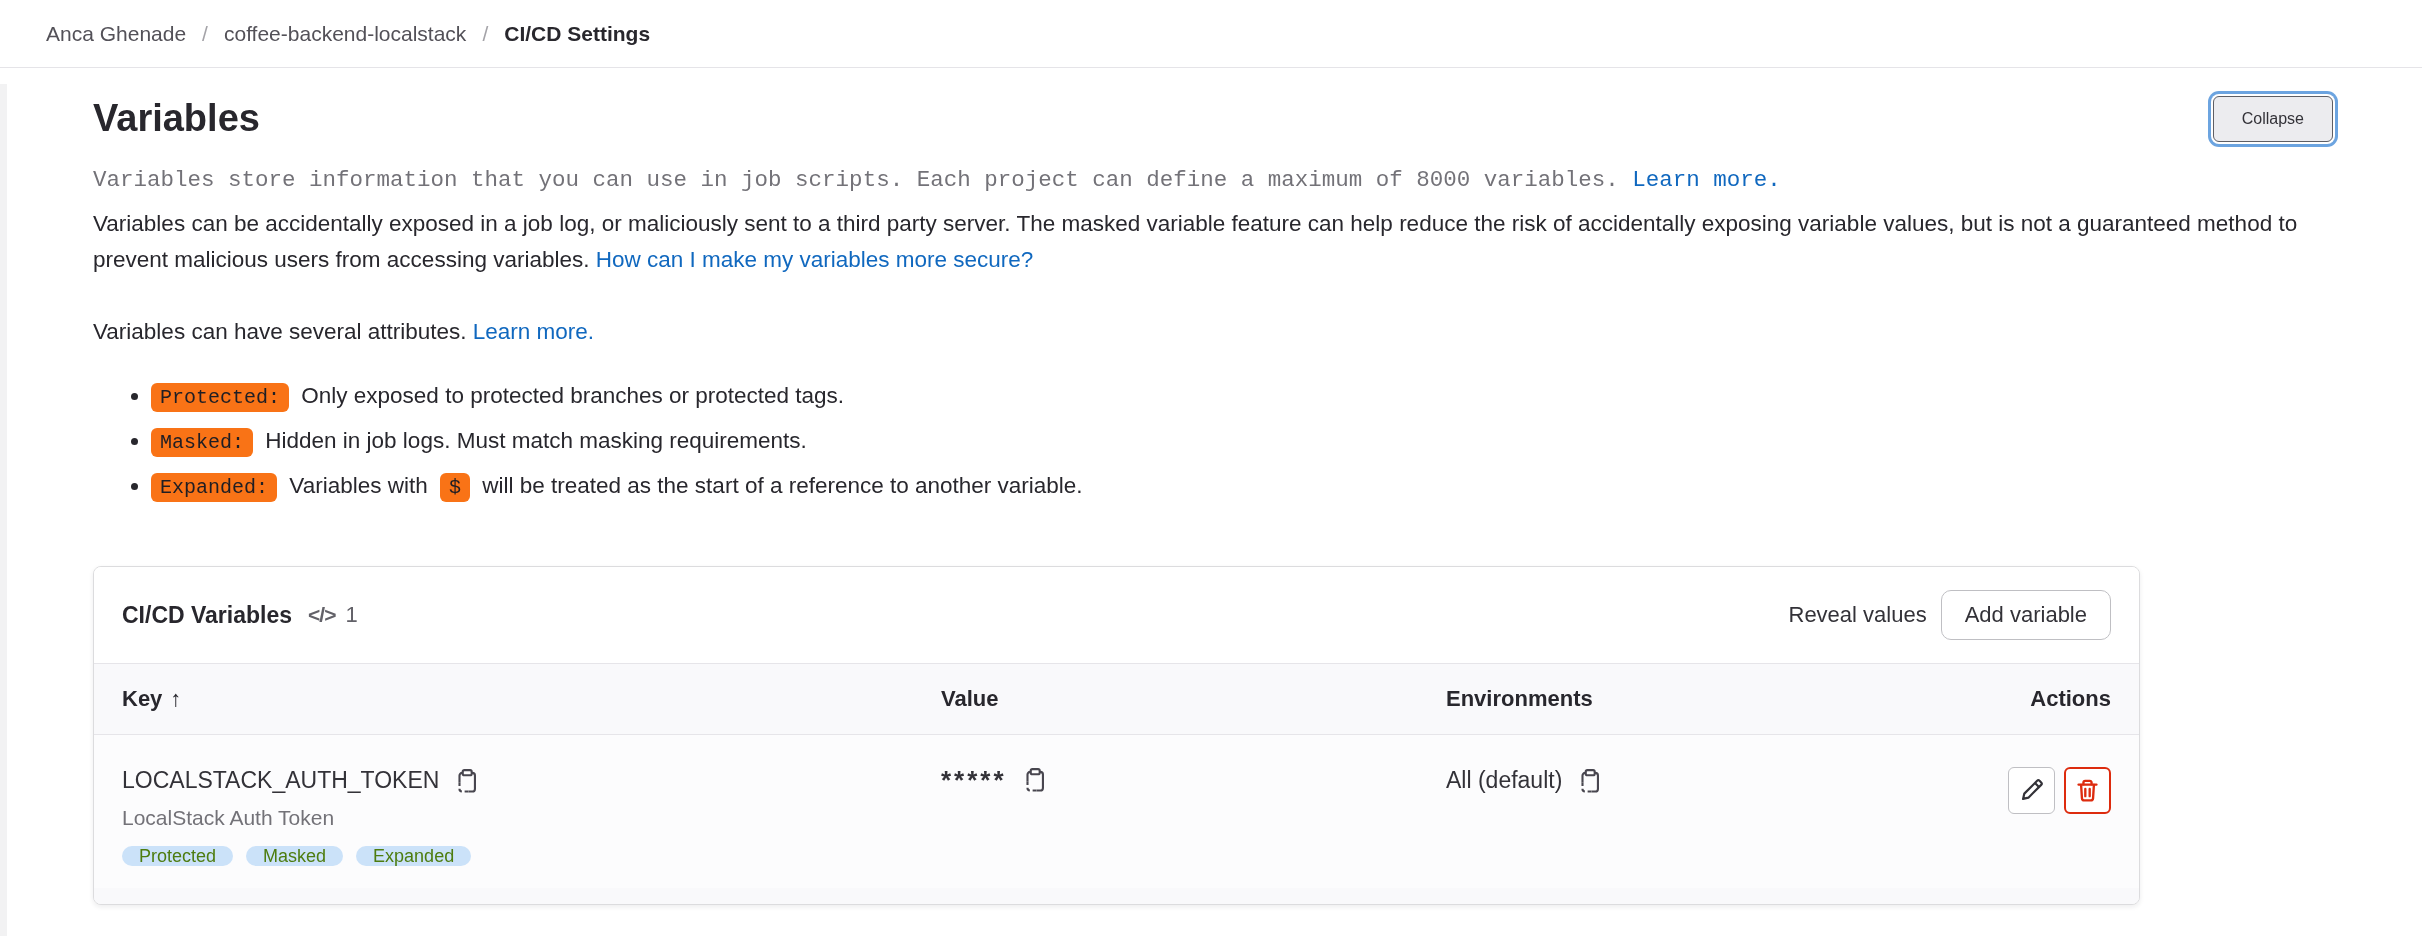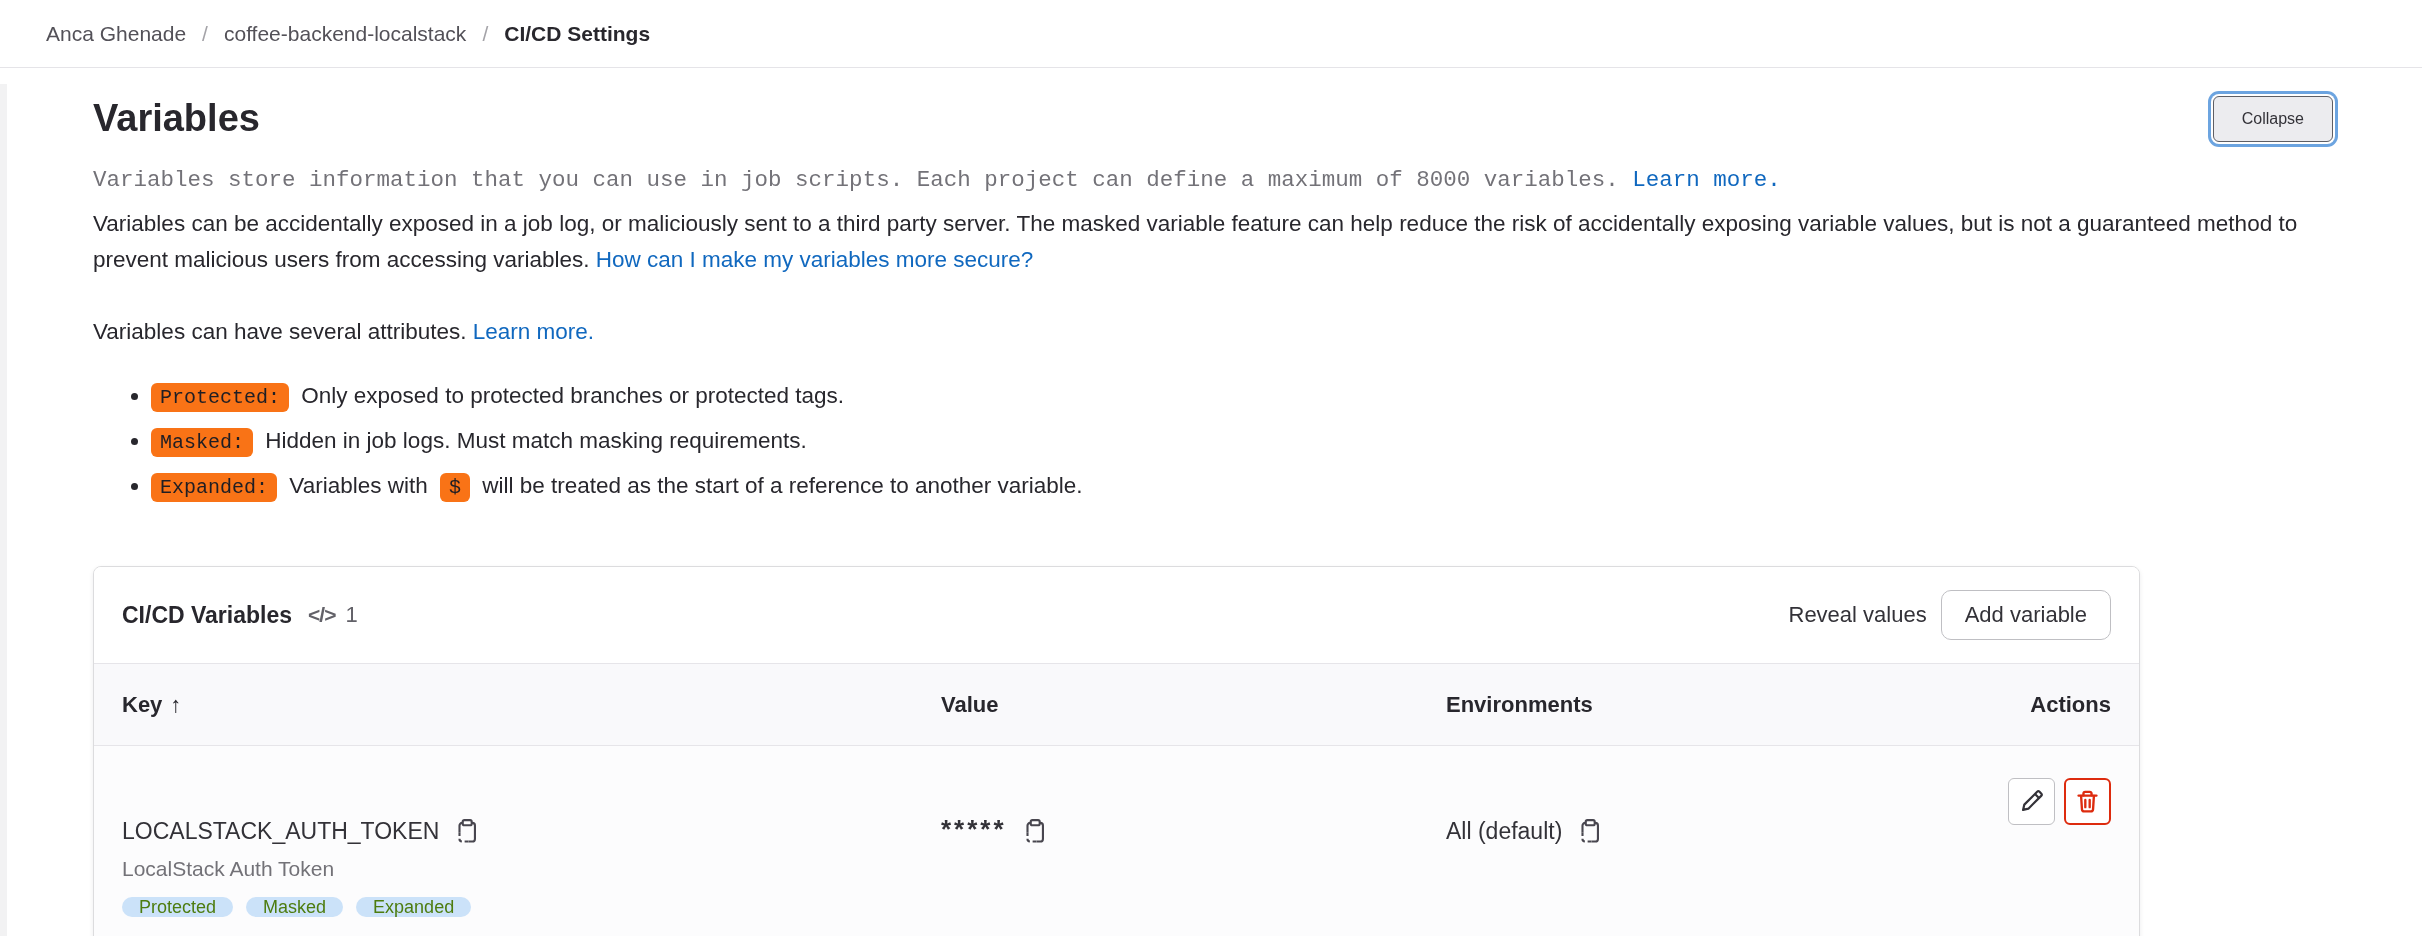--- a/index.html
+++ b/index.html
@@ -43,28 +43,28 @@
   .code-icon { margin-left:16px; color:#626168; font-size:21px; font-weight:700; letter-spacing:-1px; }
   .var-count { margin-left:10px; color:#626168; font-size:22px; }
   .card-actions { margin-left:auto; display:flex; align-items:center; gap:14px;justify-content:space-between; }
   .reveal-btn { background:none; border:none; font-family:inherit; font-size:22px;
     color:#333238; cursor:pointer; }
   .add-btn { background:#fff; border:1px solid #bfbfc3; border-radius:10px; font-family:inherit;
     font-size:22px; color:#333238; padding:11px 23px; cursor:pointer; }
 
   .grid-cols { display:grid; grid-template-columns:819px 505px 505px auto; padding:0 28px; }
   .thead { background:#f9f9fb; border-top:1px solid #e6e5e9; border-bottom:1px solid #e6e5e9;
-    height:83px; align-items:center; }
+    height:72px; align-items:center; }
   .th { font-size:22px; font-weight:700; color:#28272d; }
   .th-actions { text-align:right; }
   .sort-arrow { font-weight:700; margin-left:8px; cursor:pointer; }
 
   .trow { background:#fcfcfd; padding-top:32px; padding-bottom:22px; }
   .key-text { font-size:23px; color:#333238; }
-  .cell-inline { display:flex; align-items:flex-start; gap:14px;margin-top:40px; }
+  .cell-inline { display:flex; align-items:center; gap:14px; }
   .copy-btn { background:none; border:none; cursor:pointer; padding:0; display:inline-flex; }
   .key-desc { font-size:21px; color:#737278; margin-top:12px; }
   .badge-row { display:flex; gap:13px; margin-top:16px; }
   .badge { background:#cbe2f9; color:#4d7c0f; font-size:18px; line-height:20px;
     padding:0 17px; border-radius:20px; }
   .masked-value { font-size:26px; font-weight:700; color:#333238; letter-spacing:3px; line-height:23px; }
   .env-text { font-size:23px; color:#333238; }
   .actions-cell { display:flex; justify-content:flex-end; gap:9px; align-items:flex-start; }
   .icon-btn { width:47px; height:47px; border-radius:6px; background:#fff; cursor:pointer;
     display:flex; align-items:center; justify-content:center; }

